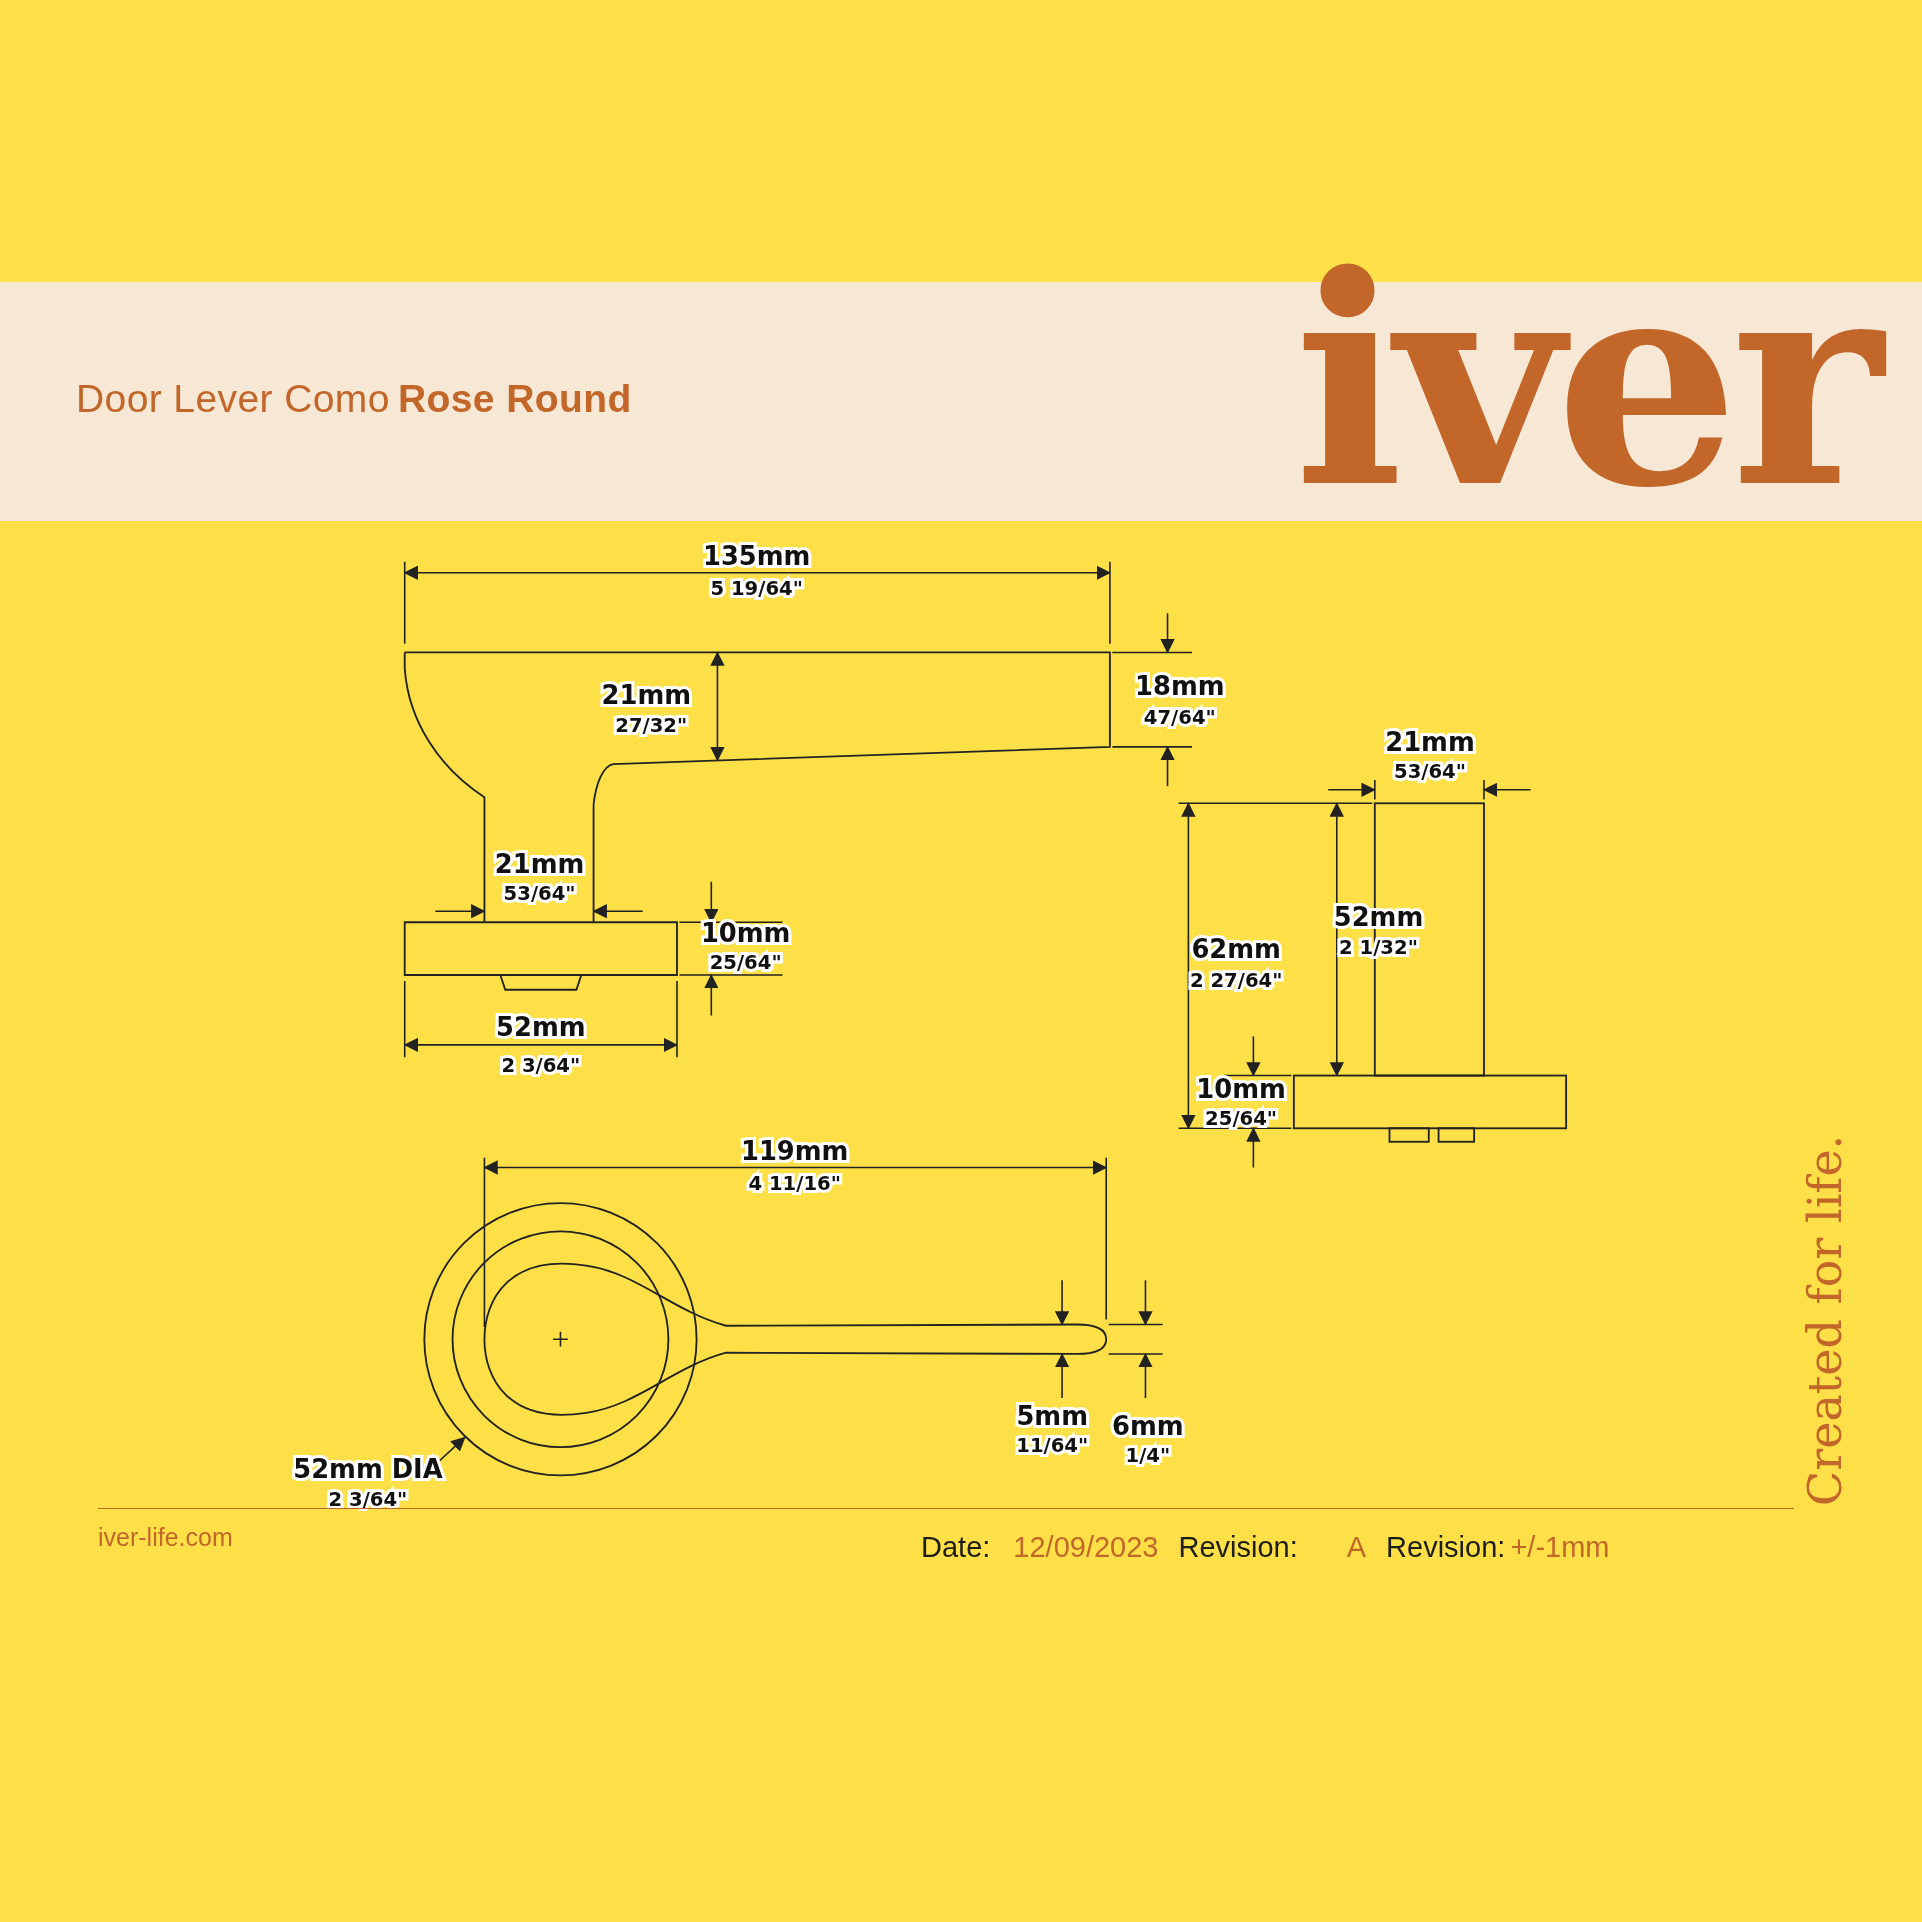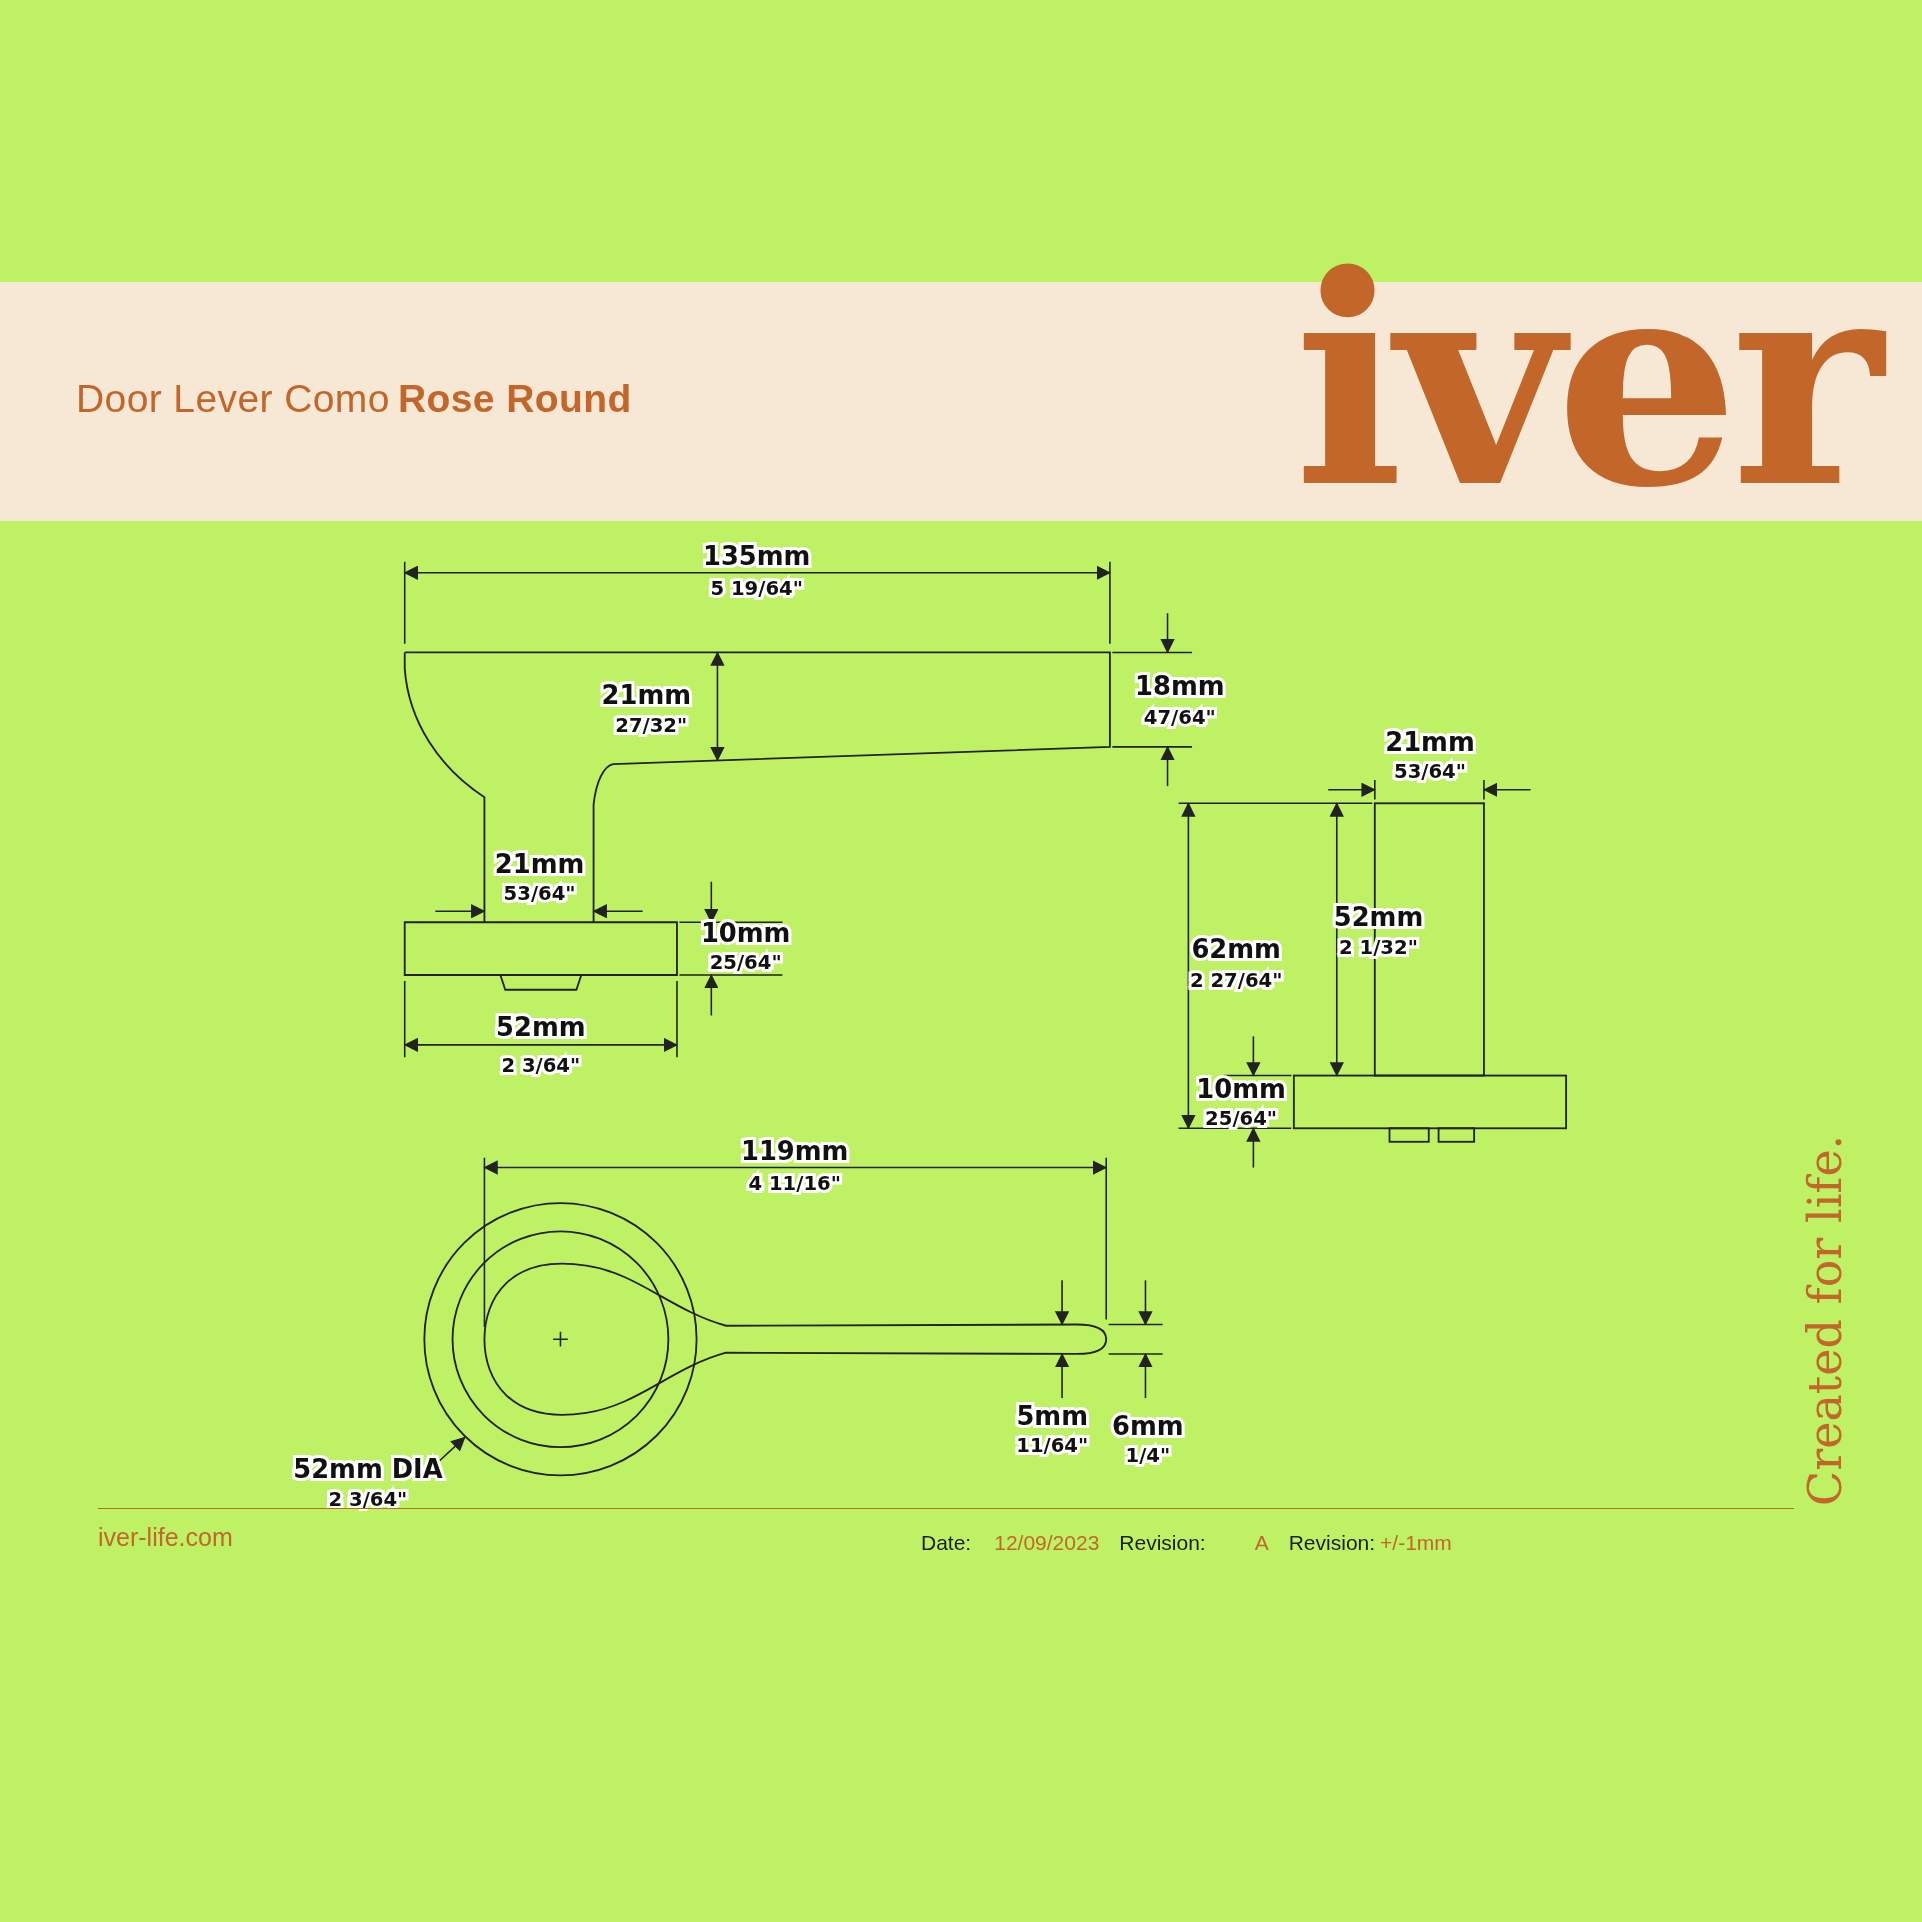--- a/index.html
+++ b/index.html
@@ -1,28 +1,28 @@
 <!DOCTYPE html>
 <html style="font-size:13px"><head>
 <meta charset="utf-8">
 <style>
   html,body{margin:0;padding:0;background:#fff;}
-  #sheet{position:relative;width:1923px;height:1923px;background:#bef264;overflow:hidden;
+  #sheet{position:relative;width:1923px;height:1923px;background:#fde047;overflow:hidden;
          font-family:"Liberation Sans",sans-serif;}
   .banner{position:absolute;left:0;top:282px;width:1923px;height:239px;background:#F7E8D5;}
   .page-title{position:absolute;left:76px;top:377px;font-size:39px;color:#C2662A;letter-spacing:0.4px;}
   .page-title .bold{font-weight:bold;margin-left:8.2px;}
   .logo{position:absolute;right:48px;top:237px;font-family:"DejaVu Serif",serif;font-weight:bold;
         font-size:289px;line-height:1;color:#C2662A;letter-spacing:-8.2px;}
   .tagline{position:absolute;left:1798px;top:1119px;height:387px;writing-mode:vertical-rl;
            transform:rotate(180deg);font-family:"DejaVu Serif",serif;font-size:46px;color:#C2662A;}
   .drawing-svg{position:absolute;left:0;top:0;width:1923px;height:1923px;}
   .footer-rule{position:absolute;left:98px;top:1508px;width:1696px;border-top:1.6px solid #C2662A;}
   .website{position:absolute;left:98px;top:1523px;font-size:25px;font-weight:normal;color:#C2662A;}
-  .footer-row{position:absolute;left:921px;top:1531px;font-size:21px;color:#1d1d1b;
+  .footer-row{position:absolute;left:921px;top:1531px;font-size:29px;color:#1d1d1b;
               display:flex;align-items:flex-start;}
   .footer-row .lbl{color:#1d1d1b;margin-left:20px;}
   .footer-row .lbl:first-child{margin-left:0;}
   .footer-row .val{color:#C2662A;margin-left:23px;}
   .footer-row .val.rev{margin-left:49px;}
   
   .ln{stroke:#222;stroke-width:1.5;fill:none;}
   .dimln{stroke:#222;stroke-width:1.3;fill:none;}
   .dmm{font-family:"DejaVu Sans",sans-serif;font-weight:bold;font-size:21px;fill:#111;
        text-anchor:middle;paint-order:stroke;stroke:#fff;stroke-width:5px;}

